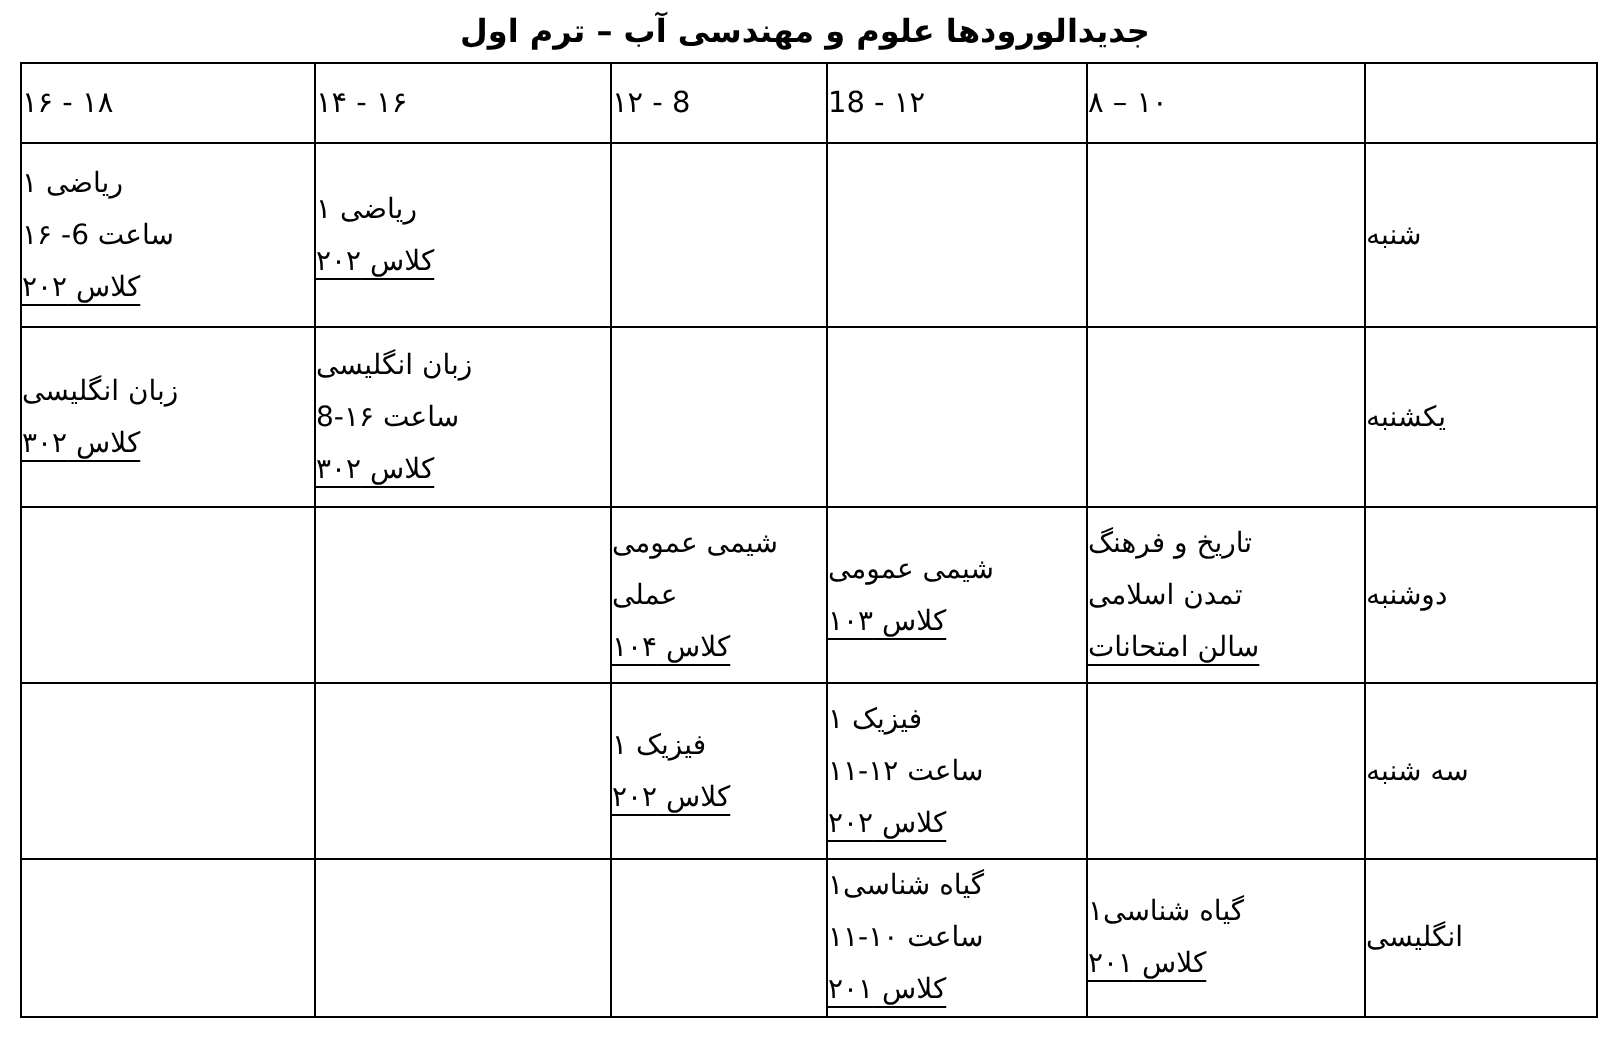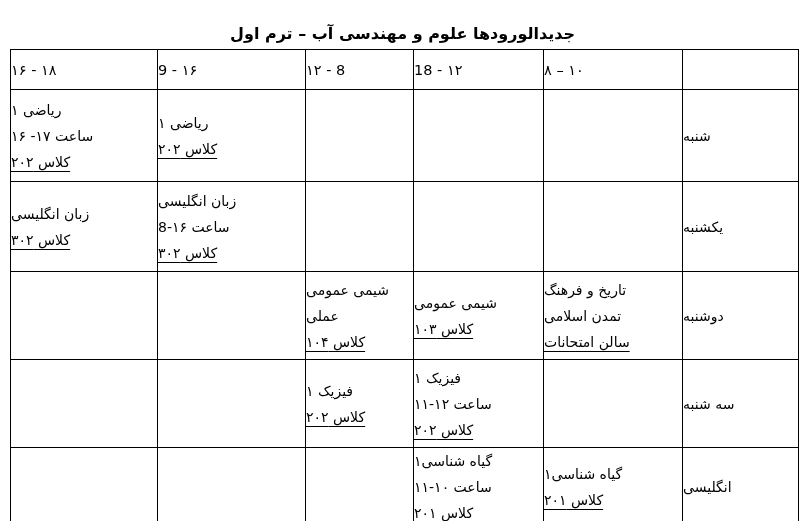--- a/index.html
+++ b/index.html
@@ -14,21 +14,21 @@
     width: 805px;
     height: 521px;
     background: #ffffff;
     overflow: hidden;
   }
   .title {
     text-align: center;
     font-weight: bold;
     font-size: 16px;
     line-height: 26px;
-    padding-top: 21px;
+    padding-top: 3px;
     direction: rtl;
   }
   table.sched {
     direction: rtl;
     border-collapse: collapse;
     table-layout: fixed;
     margin: 2px 7px 0 10px;
     width: 788px;
   }
   table.sched td, table.sched th {
@@ -75,39 +75,39 @@
       <col style="width:148px">
       <col style="width:147px">
     </colgroup>
 
     <thead>
       <tr class="head-row">
         <th><span class="time-h"></span></th>
         <th><span class="time-h">۸ – ۱۰</span></th>
         <th><span class="time-h">18 - ۱۲</span></th>
         <th><span class="time-h">۱۲ - 8</span></th>
-        <th><span class="time-h">9 - ۱۶</span></th>
+        <th><span class="time-h">۱۴ - ۱۶</span></th>
         <th><span class="time-h">۱۶ - ۱۸</span></th>
       </tr>
     </thead>
 
     <tbody>
 
       <tr class="row-sat">
         <td class="day">شنبه</td>
         <td></td>
         <td></td>
         <td></td>
         <td>
           <span class="ln">ریاضی ۱</span>
           <span class="ln u">کلاس ۲۰۲</span>
         </td>
         <td>
           <span class="ln">ریاضی ۱</span>
-          <span class="ln">ساعت ۱۷- ۱۶</span>
+          <span class="ln">ساعت 6- ۱۶</span>
           <span class="ln u">کلاس ۲۰۲</span>
         </td>
       </tr>
 
       <tr class="row-sun">
         <td class="day">یکشنبه</td>
         <td></td>
         <td></td>
         <td></td>
         <td>

